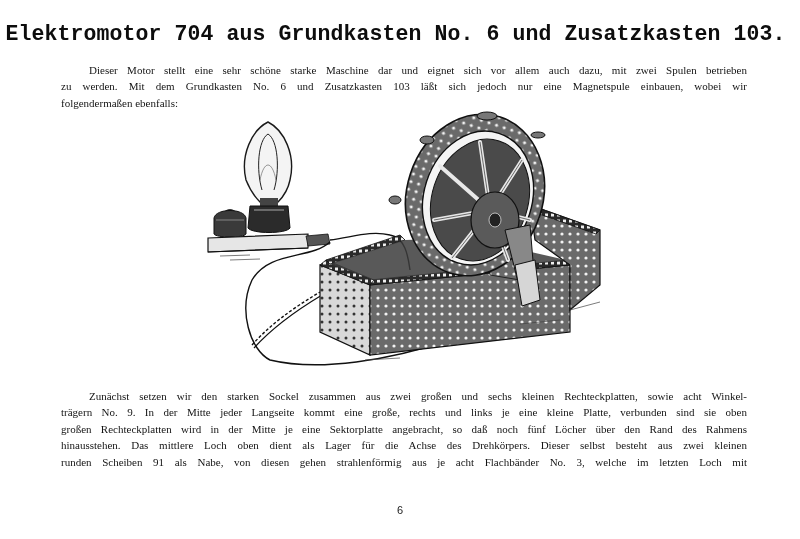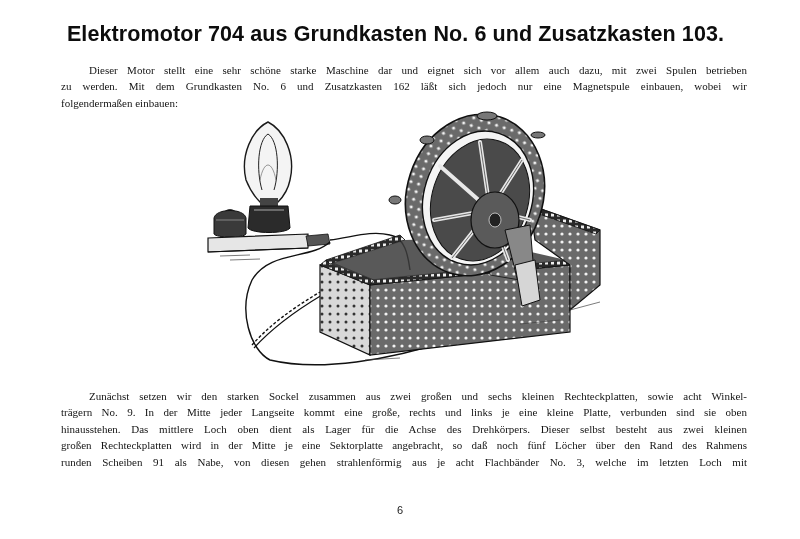--- a/index.html
+++ b/index.html
@@ -13,21 +13,21 @@
       position: relative;
       overflow: hidden;
       color: #111111;
     }
     .title {
       position: absolute;
       left: 0;
       top: 22px;
       width: 791px;
       text-align: center;
-      font-family: Liberation Sans, sans-serif;
+      font-family: Liberation Mono, monospace;
       font-weight: bold;
       font-size: 21.5px;
       letter-spacing: 0.1px;
       color: #0d0d0d;
     }
     .para {
       position: absolute;
       left: 61px;
       width: 686px;
       font-family: "Liberation Serif", serif;
@@ -69,22 +69,22 @@
       color: #222;
     }
   </style>
 </head>
 <body>
 
 <h1 class="title" style="margin:0;">Elektromotor 704 aus Grundkasten No. 6 und Zusatzkasten 103.</h1>
 
 <div class="para" id="intro">
   <span class="line indent">Dieser Motor stellt eine sehr schöne starke Maschine dar und eignet sich vor allem auch dazu, mit zwei Spulen betrieben</span>
-  <span class="line">zu werden.  Mit dem Grundkasten No. 6 und Zusatzkasten 162 läßt sich jedoch nur eine Magnetspule einbauen, wobei wir</span>
-  <span class="line last">folgendermaßen einbauen:</span>
+  <span class="line">zu werden.  Mit dem Grundkasten No. 6 und Zusatzkasten 103 läßt sich jedoch nur eine Magnetspule einbauen, wobei wir</span>
+  <span class="line last">folgendermaßen ebenfalls:</span>
 </div>
 
 <div class="figure">
   <svg width="420" height="260" viewBox="0 0 420 260" xmlns="http://www.w3.org/2000/svg">
     <defs>
       <pattern id="holes" width="8" height="8" patternUnits="userSpaceOnUse">
         <rect width="8" height="8" fill="#6a6a6a"></rect>
         <circle cx="4" cy="4" r="1.6" fill="#f2f2f2"></circle>
       </pattern>
       <pattern id="holesLight" width="8" height="8" patternUnits="userSpaceOnUse">
@@ -180,18 +180,18 @@
       <line x1="175" y1="250" x2="210" y2="248"></line>
       <line x1="330" y1="214" x2="370" y2="210"></line>
       <line x1="380" y1="200" x2="410" y2="192"></line>
     </g>
   </svg>
 </div>
 
 <div class="para" id="body">
   <span class="line indent">Zunächst setzen wir den starken Sockel zusammen aus zwei großen und sechs kleinen Rechteckplatten, sowie acht Winkel-</span>
   <span class="line">trägern No. 9.  In der Mitte jeder Langseite kommt eine große, rechts und links je eine kleine Platte, verbunden sind sie oben</span>
+  <span class="line">großen Rechteckplatten wird in der Mitte je eine Sektorplatte angebracht, so daß noch fünf Löcher über den Rand des Rahmens</span>
   <span class="line">hinausstehen.  Das mittlere Loch oben dient als Lager für die Achse des Drehkörpers.  Dieser selbst besteht aus zwei kleinen</span>
-  <span class="line">großen Rechteckplatten wird in der Mitte je eine Sektorplatte angebracht, so daß noch fünf Löcher über den Rand des Rahmens</span>
   <span class="line">runden Scheiben 91 als Nabe, von diesen gehen strahlenförmig aus je acht Flachbänder No. 3, welche im letzten Loch mit</span>
 </div>
 
 <div class="page-number">6</div>
 
 </body></html>

